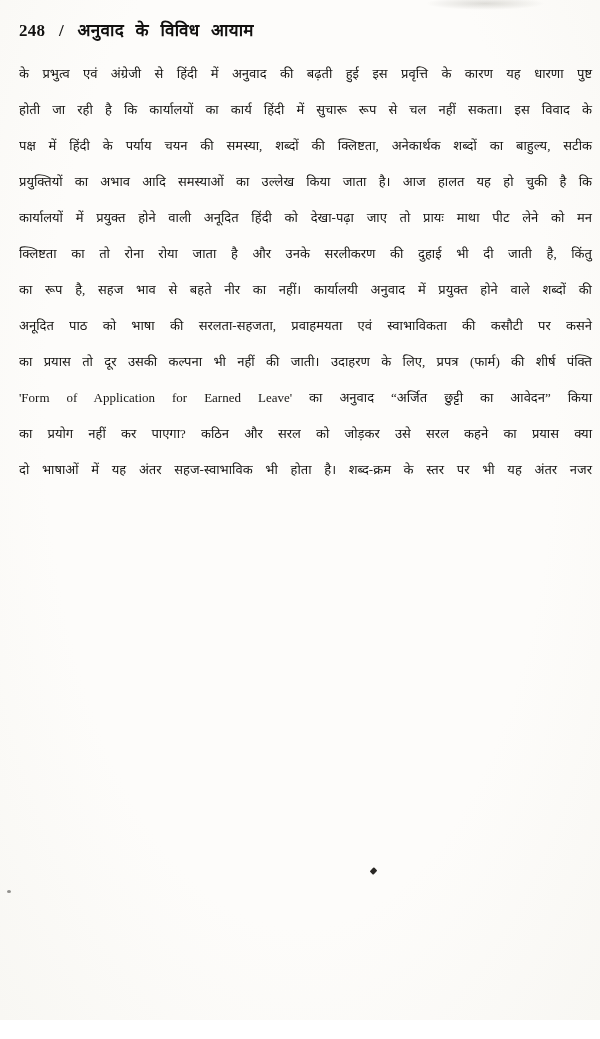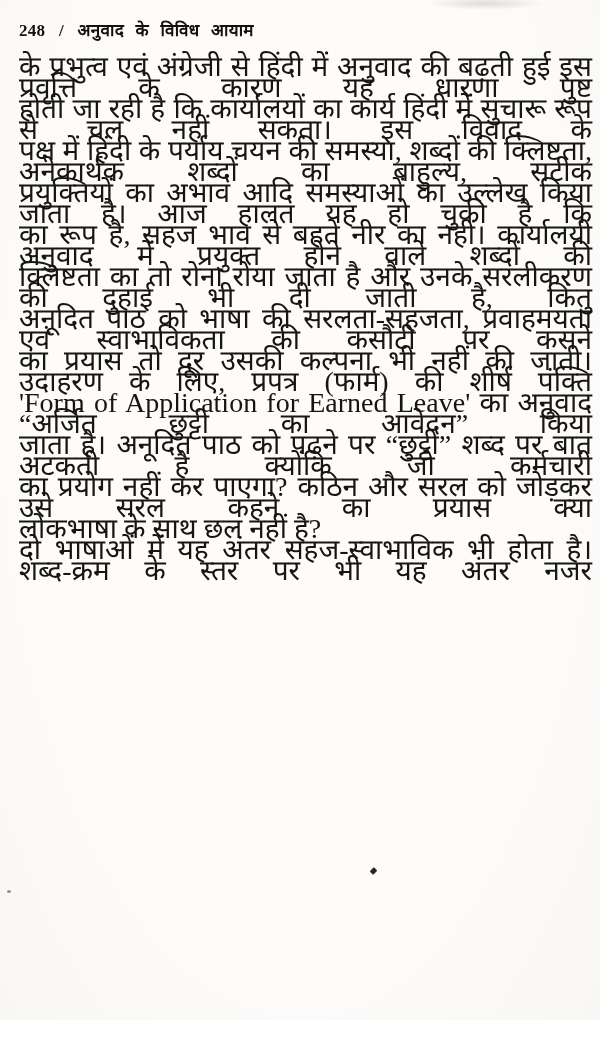--- a/index.html
+++ b/index.html
@@ -27,22 +27,22 @@
     font-size: 17px;
     line-height: 24px;
     word-spacing: 7px;
     letter-spacing: 0.3px;
     color: #121110;
     white-space: nowrap;
   }
   .header .sep { padding: 0 2px; }
   .body-text { margin-top: 13px; }
   .h-line {
-    font-size: 28px;
-    line-height: 21px;
+    font-size: 13px;
+    line-height: 36px;
     text-align: justify;
     text-align-last: justify;
     white-space: normal;
   }
   .h-line.end { text-align-last: auto; }
   .h-line.ind { text-indent: 16px; }
   .smudge {
     position: absolute;
     top: -3px; left: 425px;
     width: 120px; height: 13px;
@@ -76,28 +76,27 @@
       <span>248</span><span class="sep"> / </span><span>अनुवाद के विविध आयाम</span>
     </div>
 
     <div class="body-text">
 
       <div>
         <div class="h-line">के प्रभुत्व एवं अंग्रेजी से हिंदी में अनुवाद की बढ़ती हुई इस प्रवृत्ति के कारण यह धारणा पुष्ट</div>
         <div class="h-line">होती जा रही है कि कार्यालयों का कार्य हिंदी में सुचारू रूप से चल नहीं सकता। इस विवाद के</div>
         <div class="h-line">पक्ष में हिंदी के पर्याय चयन की समस्या, शब्दों की क्लिष्टता, अनेकार्थक शब्दों का बाहुल्य, सटीक</div>
         <div class="h-line">प्रयुक्तियों का अभाव आदि समस्याओं का उल्लेख किया जाता है। आज हालत यह हो चुकी है कि</div>
+        <div class="h-line">कार्यालयों में प्रयुक्त होने वाली अनूदित हिंदी को देखा-पढ़ा जाए तो प्रायः माथा पीट लेने को मन</div>
+        <div class="h-line">क्लिष्टता का तो रोना रोया जाता है और उनके सरलीकरण की दुहाई भी दी जाती है, किंतु</div>
         <div class="h-line">का रूप है, सहज भाव से बहते नीर का नहीं। कार्यालयी अनुवाद में प्रयुक्त होने वाले शब्दों की</div>
-        <div class="h-line">क्लिष्टता का तो रोना रोया जाता है और उनके सरलीकरण की दुहाई भी दी जाती है, किंतु</div>
         <div class="h-line">अनूदित पाठ को भाषा की सरलता-सहजता, प्रवाहमयता एवं स्वाभाविकता की कसौटी पर कसने</div>
         <div class="h-line">का प्रयास तो दूर उसकी कल्पना भी नहीं की जाती। उदाहरण के लिए, प्रपत्र (फार्म) की शीर्ष पंक्ति</div>
         <div class="h-line">'Form of Application for Earned Leave' का अनुवाद “अर्जित छुट्टी का आवेदन” किया</div>
-        <div class="h-line">जाता है। अनूदित पाठ को पढ़ने पर “छुट्टी” शब्द पर बात अटकती है क्योंकि जो कर्मचारी</div>
         <div class="h-line">का प्रयोग नहीं कर पाएगा? कठिन और सरल को जोड़कर उसे सरल कहने का प्रयास क्या</div>
-        <div class="h-line end">लोकभाषा के साथ छल नहीं है?</div>
       </div>
 
       <div>
         <div class="h-line">दो भाषाओं में यह अंतर सहज-स्वाभाविक भी होता है। शब्द-क्रम के स्तर पर भी यह अंतर नजर</div>
 
       </div>
 
     </div>
   </div>
 

